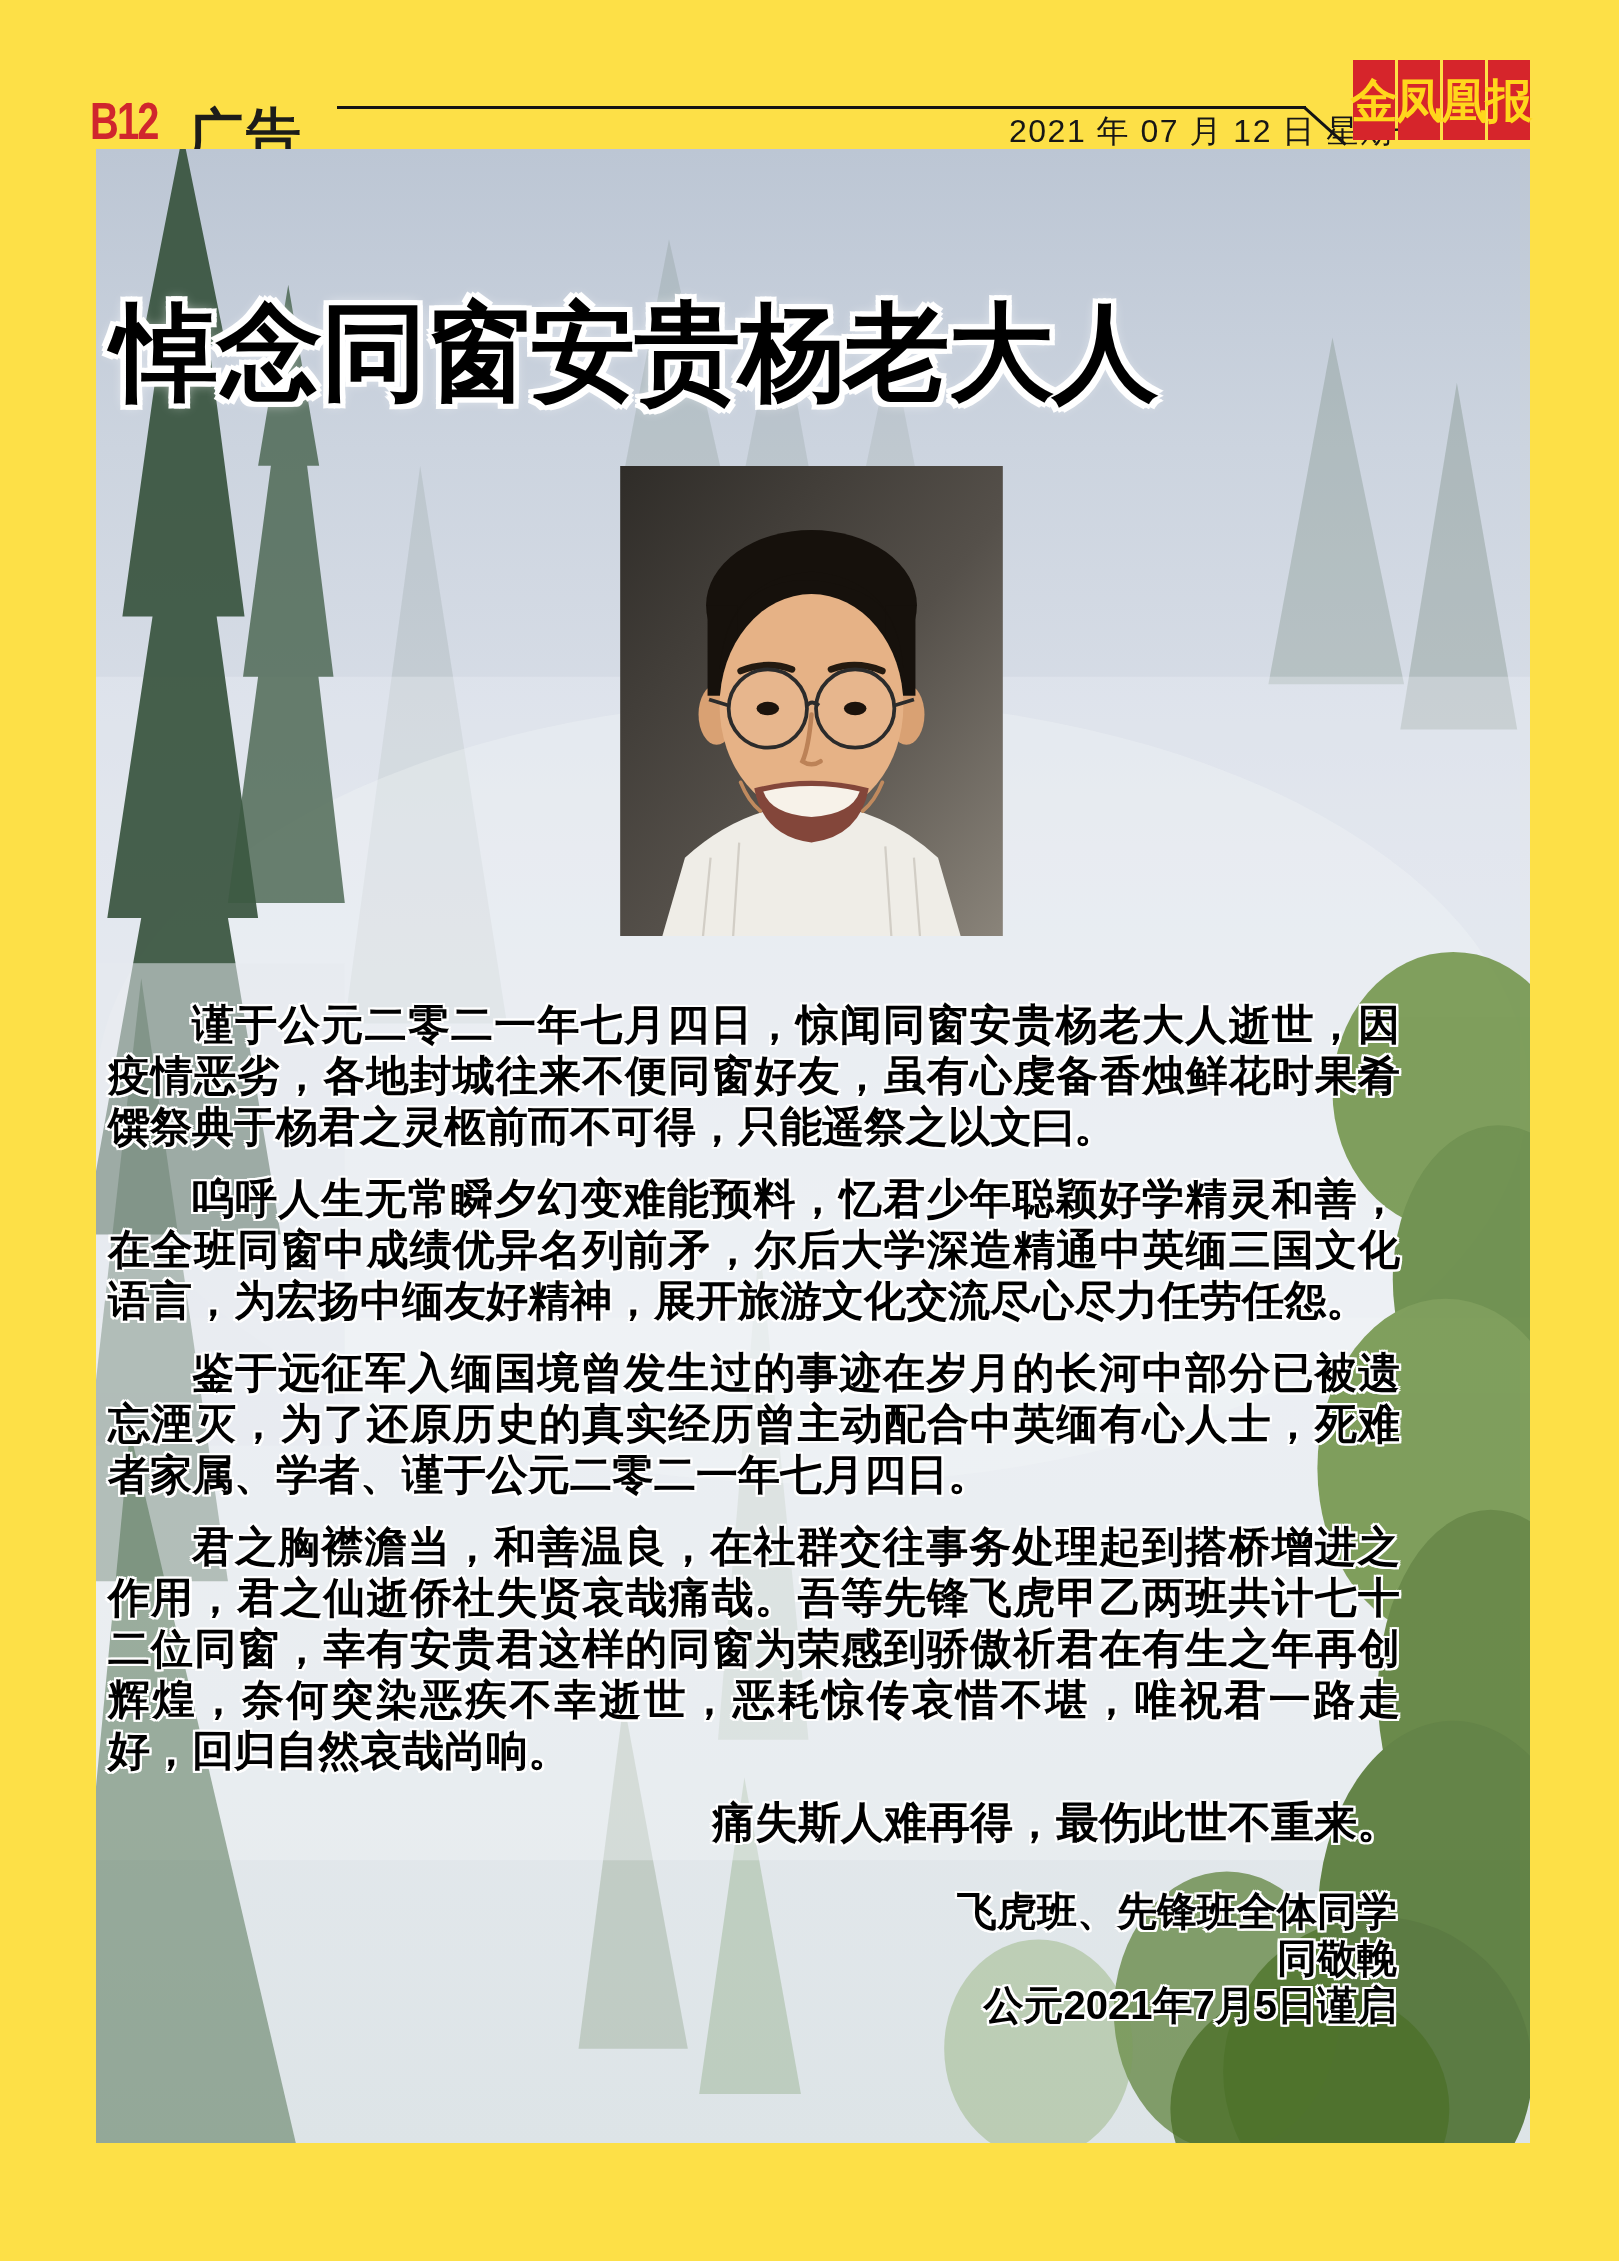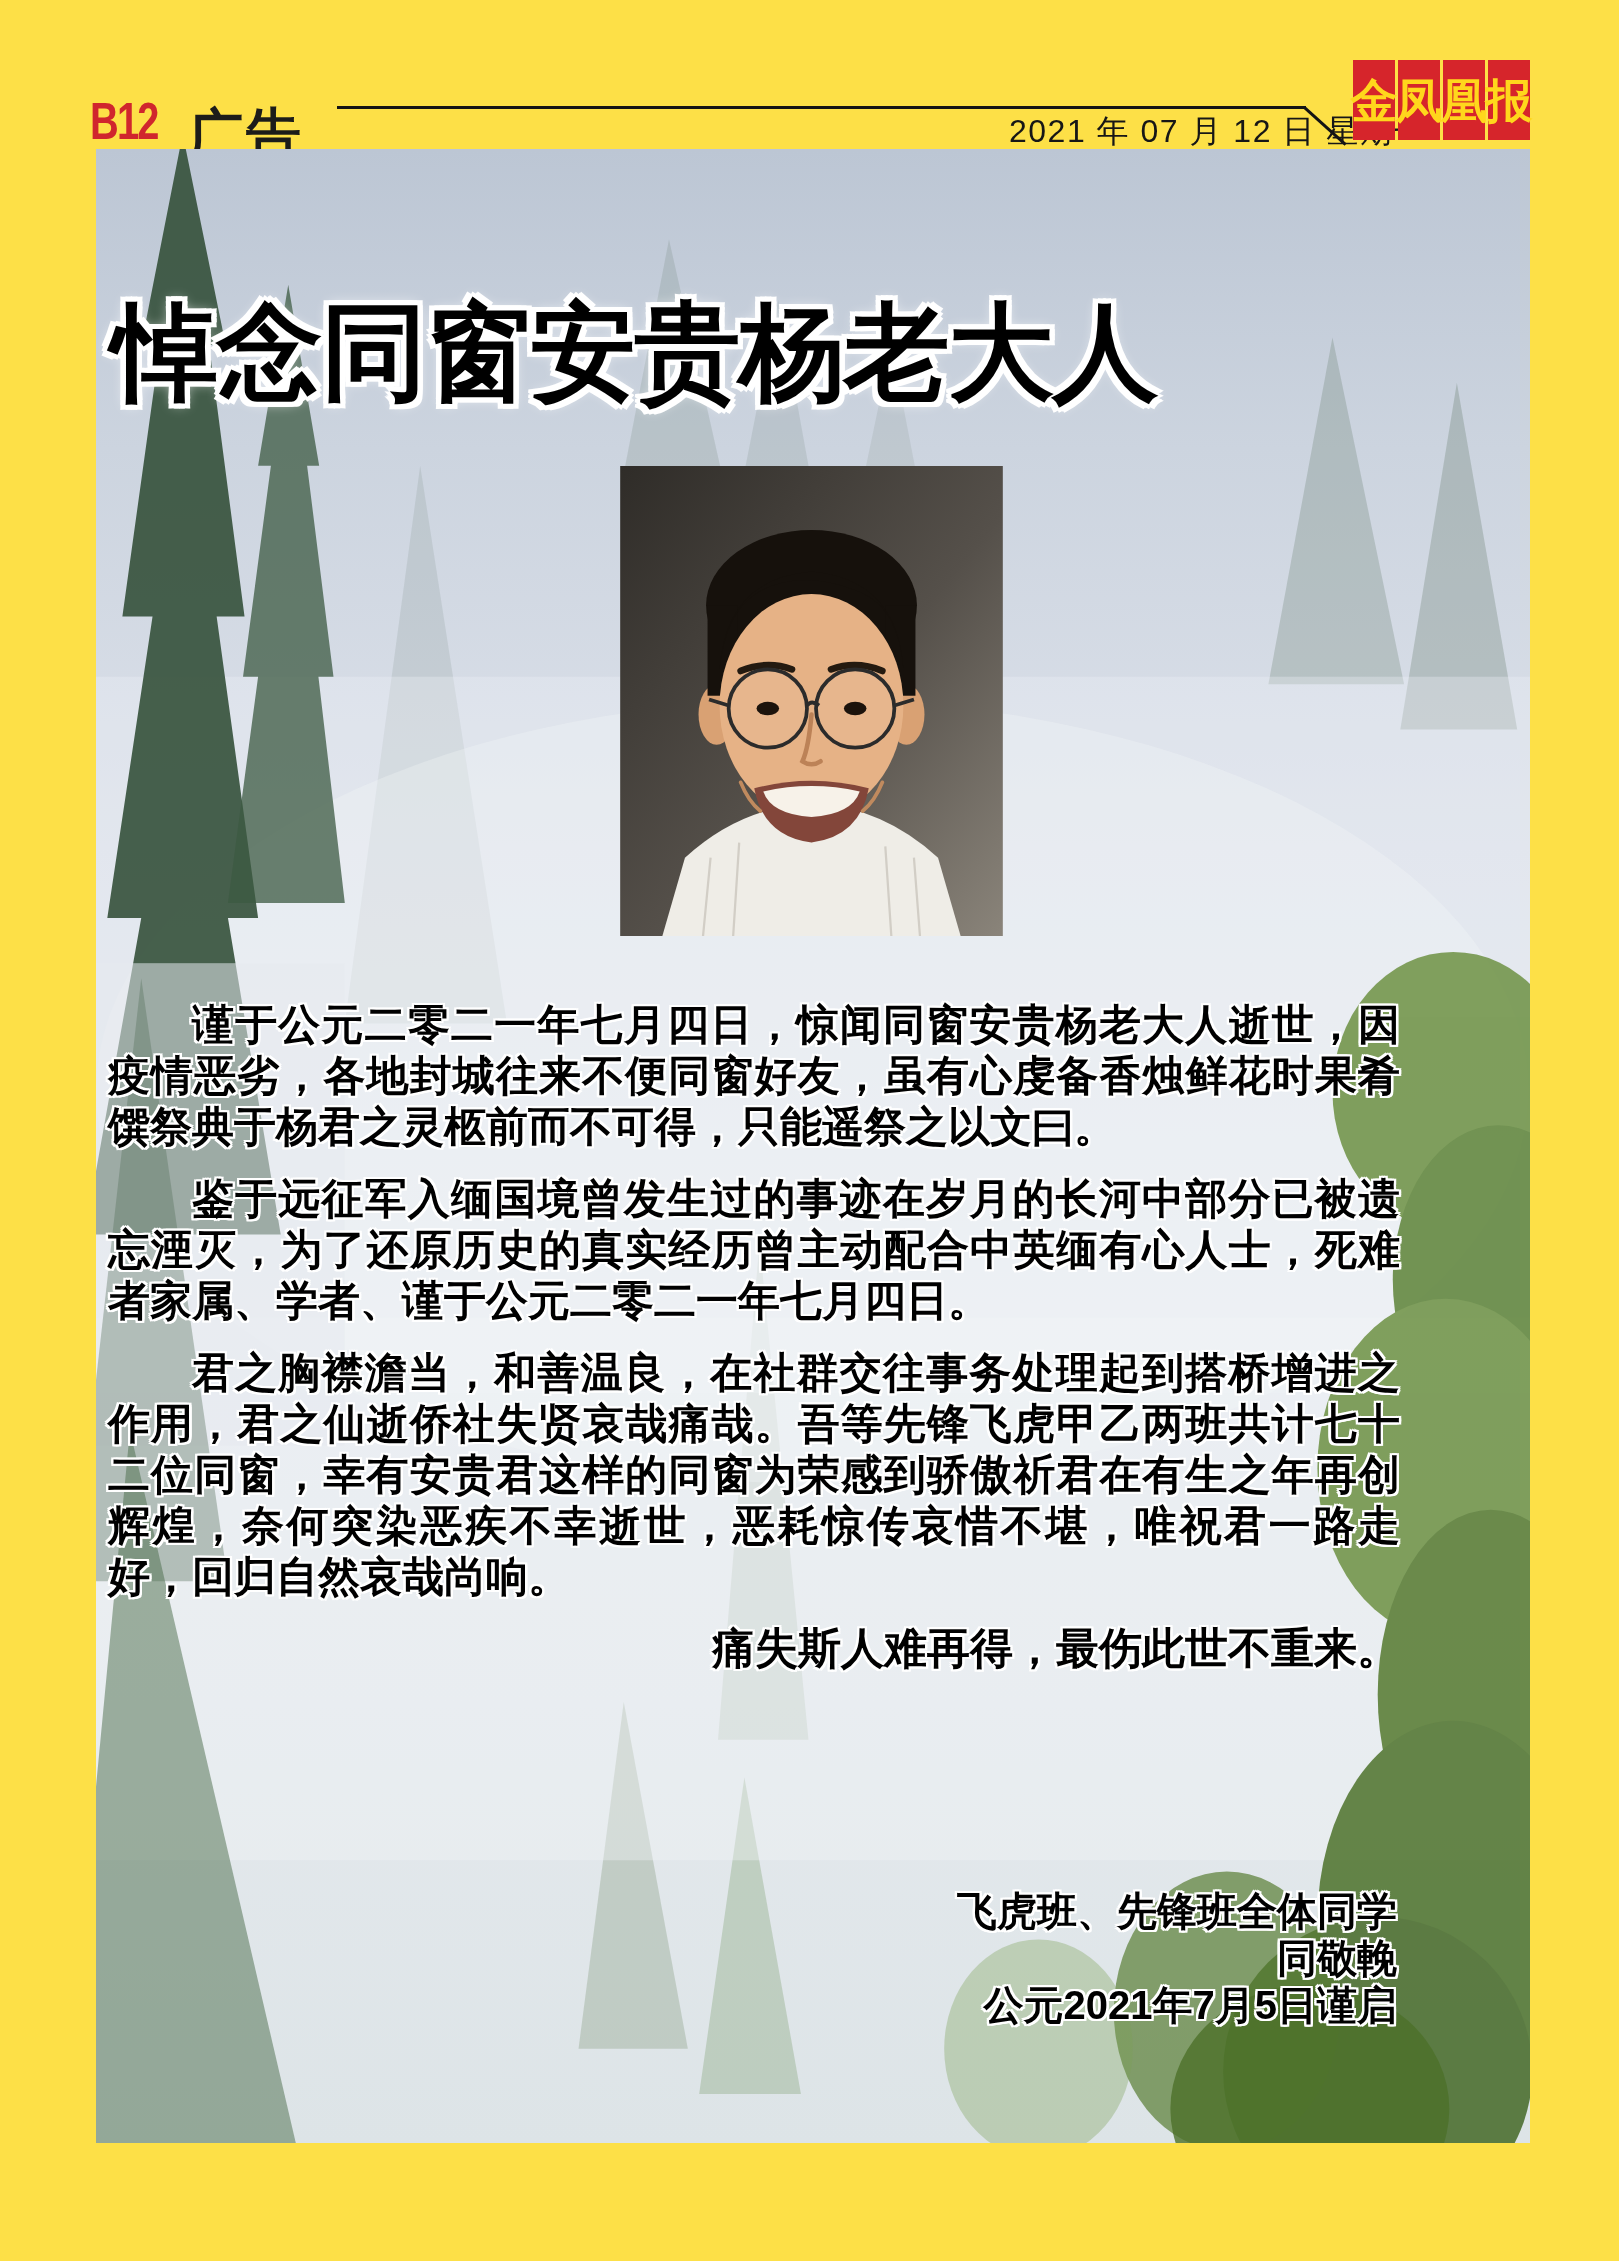--- a/index.html
+++ b/index.html
@@ -166,20 +166,21 @@
       <ellipse cx="196" cy="322" rx="15" ry="9" fill="#1c130c"></ellipse>
       <ellipse cx="312" cy="322" rx="15" ry="9" fill="#1c130c"></ellipse>
       <path d="M254,330 Q250,375 242,392 Q254,400 266,392" stroke="#bc8257" stroke-width="6" fill="none" stroke-linecap="round"></path>
       <path d="M178,428 Q254,408 330,428 Q318,492 254,500 Q190,492 178,428 Z" fill="#83463a"></path>
       <path d="M190,432 Q254,418 318,432 Q308,462 254,466 Q200,462 190,432 Z" fill="#f7f2e9"></path>
       <path d="M160,420 Q170,445 186,458 M348,420 Q338,445 322,458" stroke="#c08a5e" stroke-width="5" fill="none" stroke-linecap="round"></path>
     </svg>
 
     <div class="bodytext">
       <p>谨于公元二零二一年七月四日，惊闻同窗安贵杨老大人逝世，因疫情恶劣，各地封城往来不便同窗好友，虽有心虔备香烛鲜花时果肴馔祭典于杨君之灵柩前而不可得，只能遥祭之以文曰。</p>
+      <p>呜呼人生无常瞬夕幻变难能预料，忆君少年聪颖好学精灵和善，在全班同窗中成绩优异名列前矛，尔后大学深造精通中英缅三国文化语言，为宏扬中缅友好精神，展开旅游文化交流尽心尽力任劳任怨。</p>
       <p>鉴于远征军入缅国境曾发生过的事迹在岁月的长河中部分已被遗忘湮灭，为了还原历史的真实经历曾主动配合中英缅有心人士，死难者家属、学者、谨于公元二零二一年七月四日。</p>
       <p>君之胸襟澹当，和善温良，在社群交往事务处理起到搭桥增进之作用，君之仙逝侨社失贤哀哉痛哉。吾等先锋飞虎甲乙两班共计七十二位同窗，幸有安贵君这样的同窗为荣感到骄傲祈君在有生之年再创辉煌，奈何突染恶疾不幸逝世，恶耗惊传哀惜不堪，唯祝君一路走好，回归自然哀哉尚响。</p>
       <p class="closing">痛失斯人难再得，最伤此世不重来。</p>
     </div>
 
     <div class="signature">
       <div>飞虎班、先锋班全体同学</div>
       <div>同敬輓</div>
       <div>公元2021年7月5日谨启</div>
     </div>

